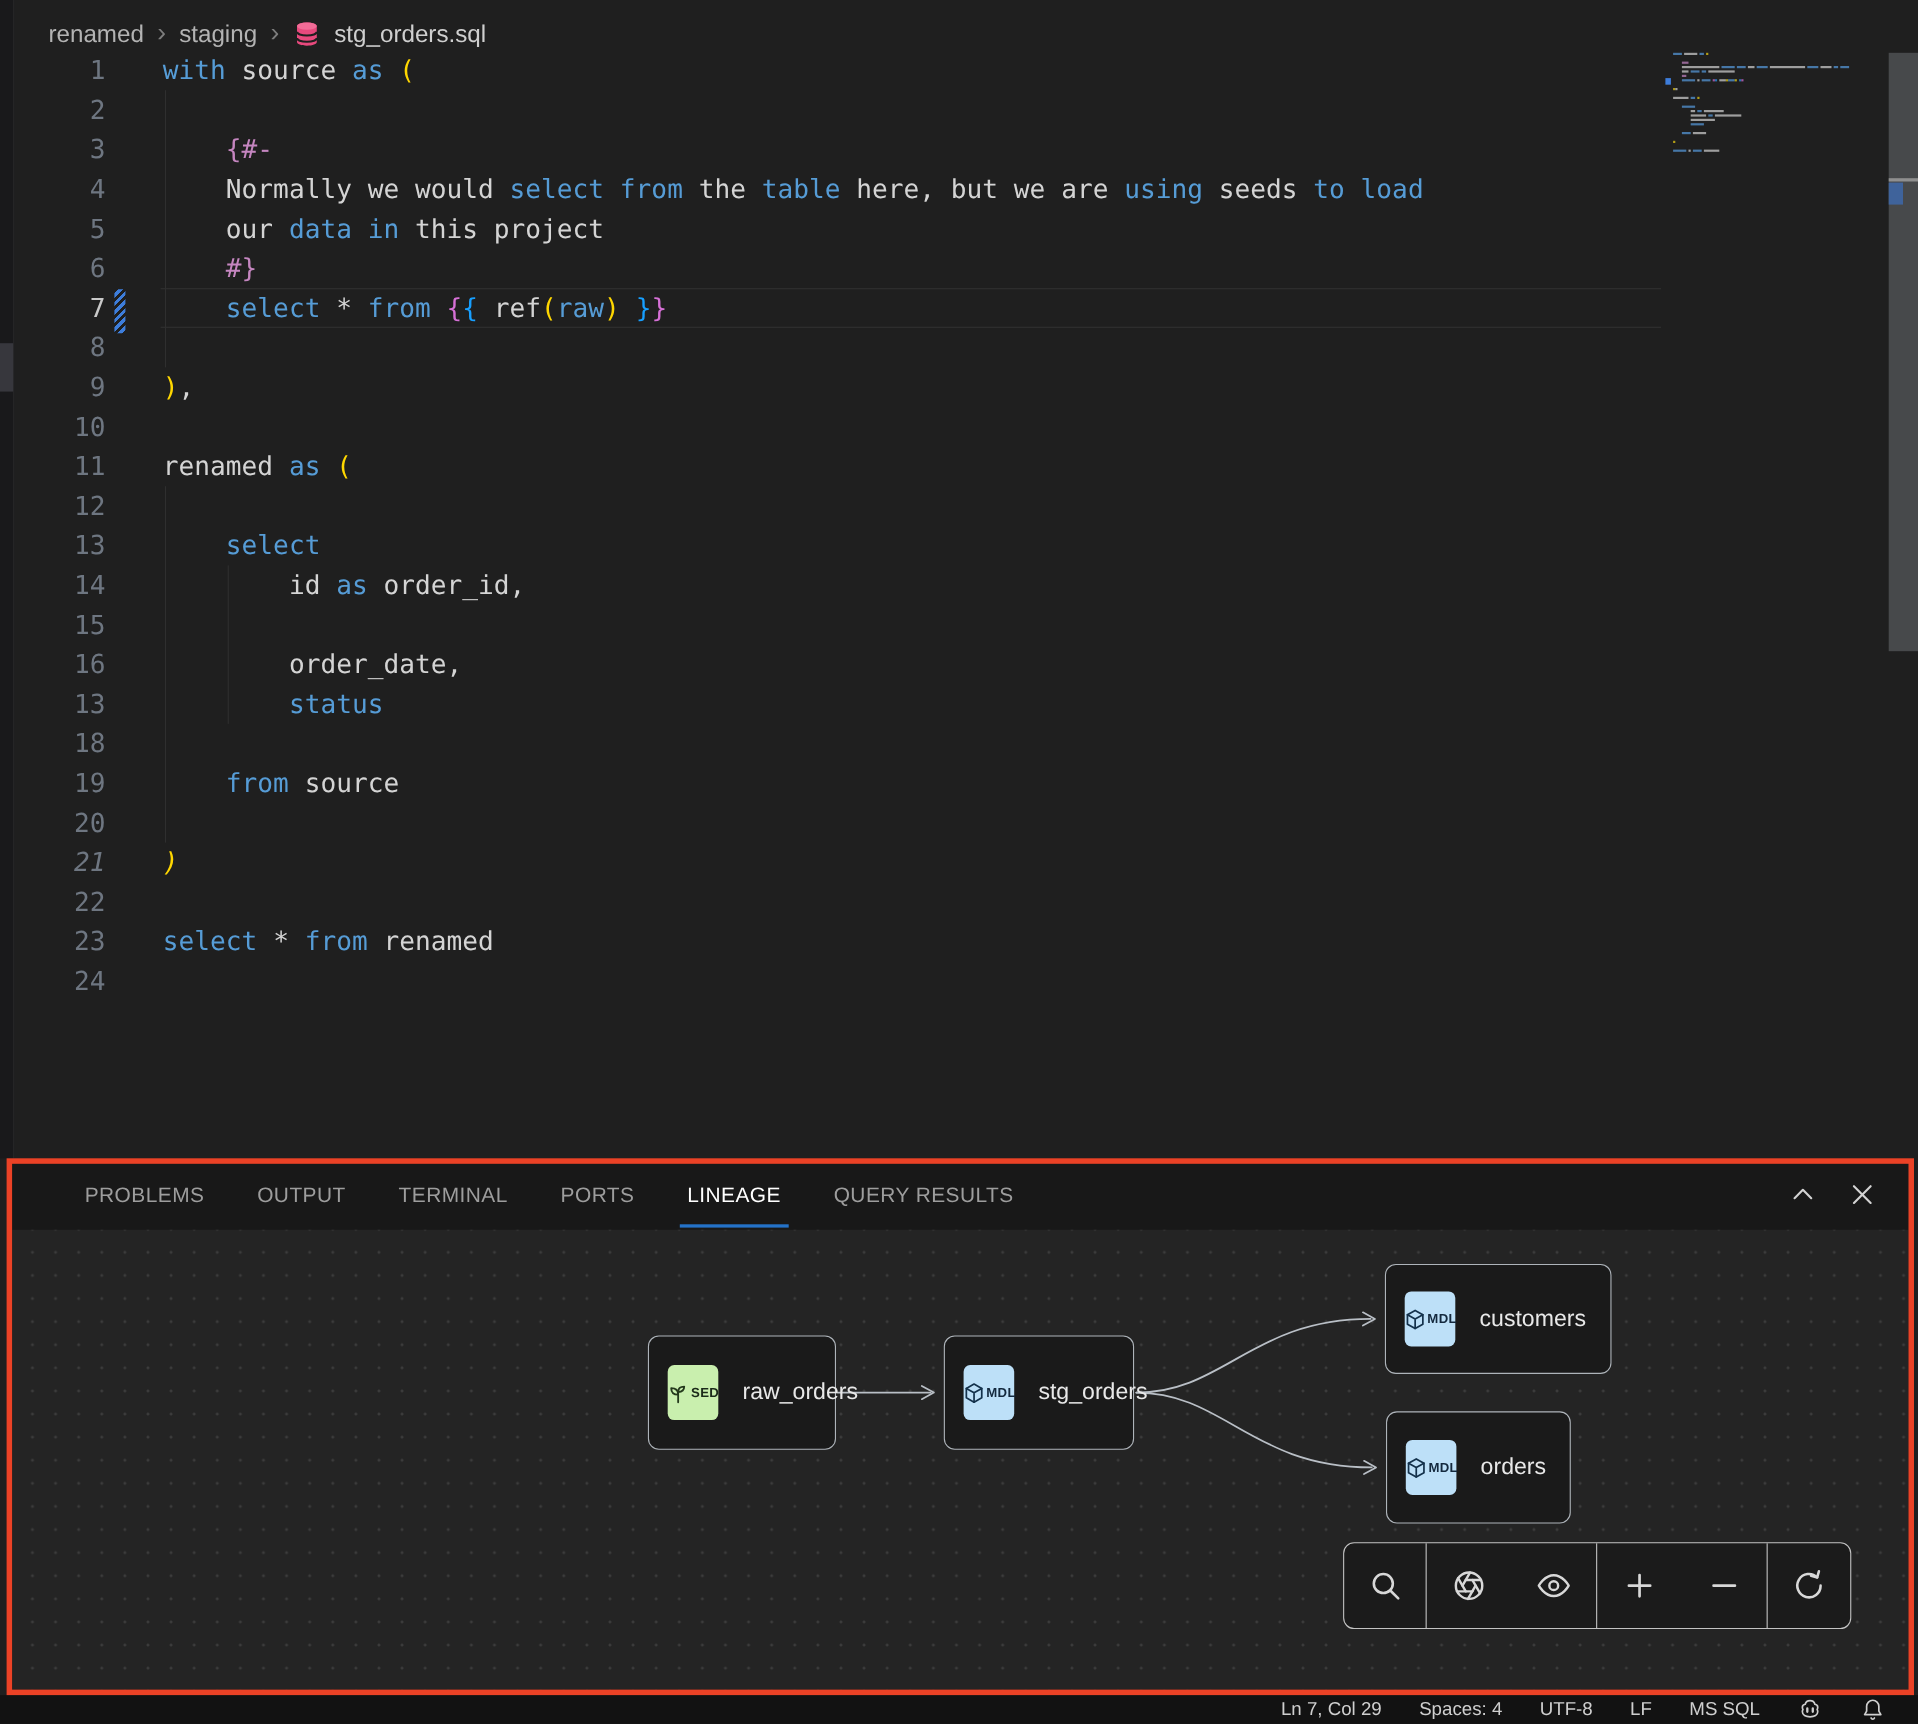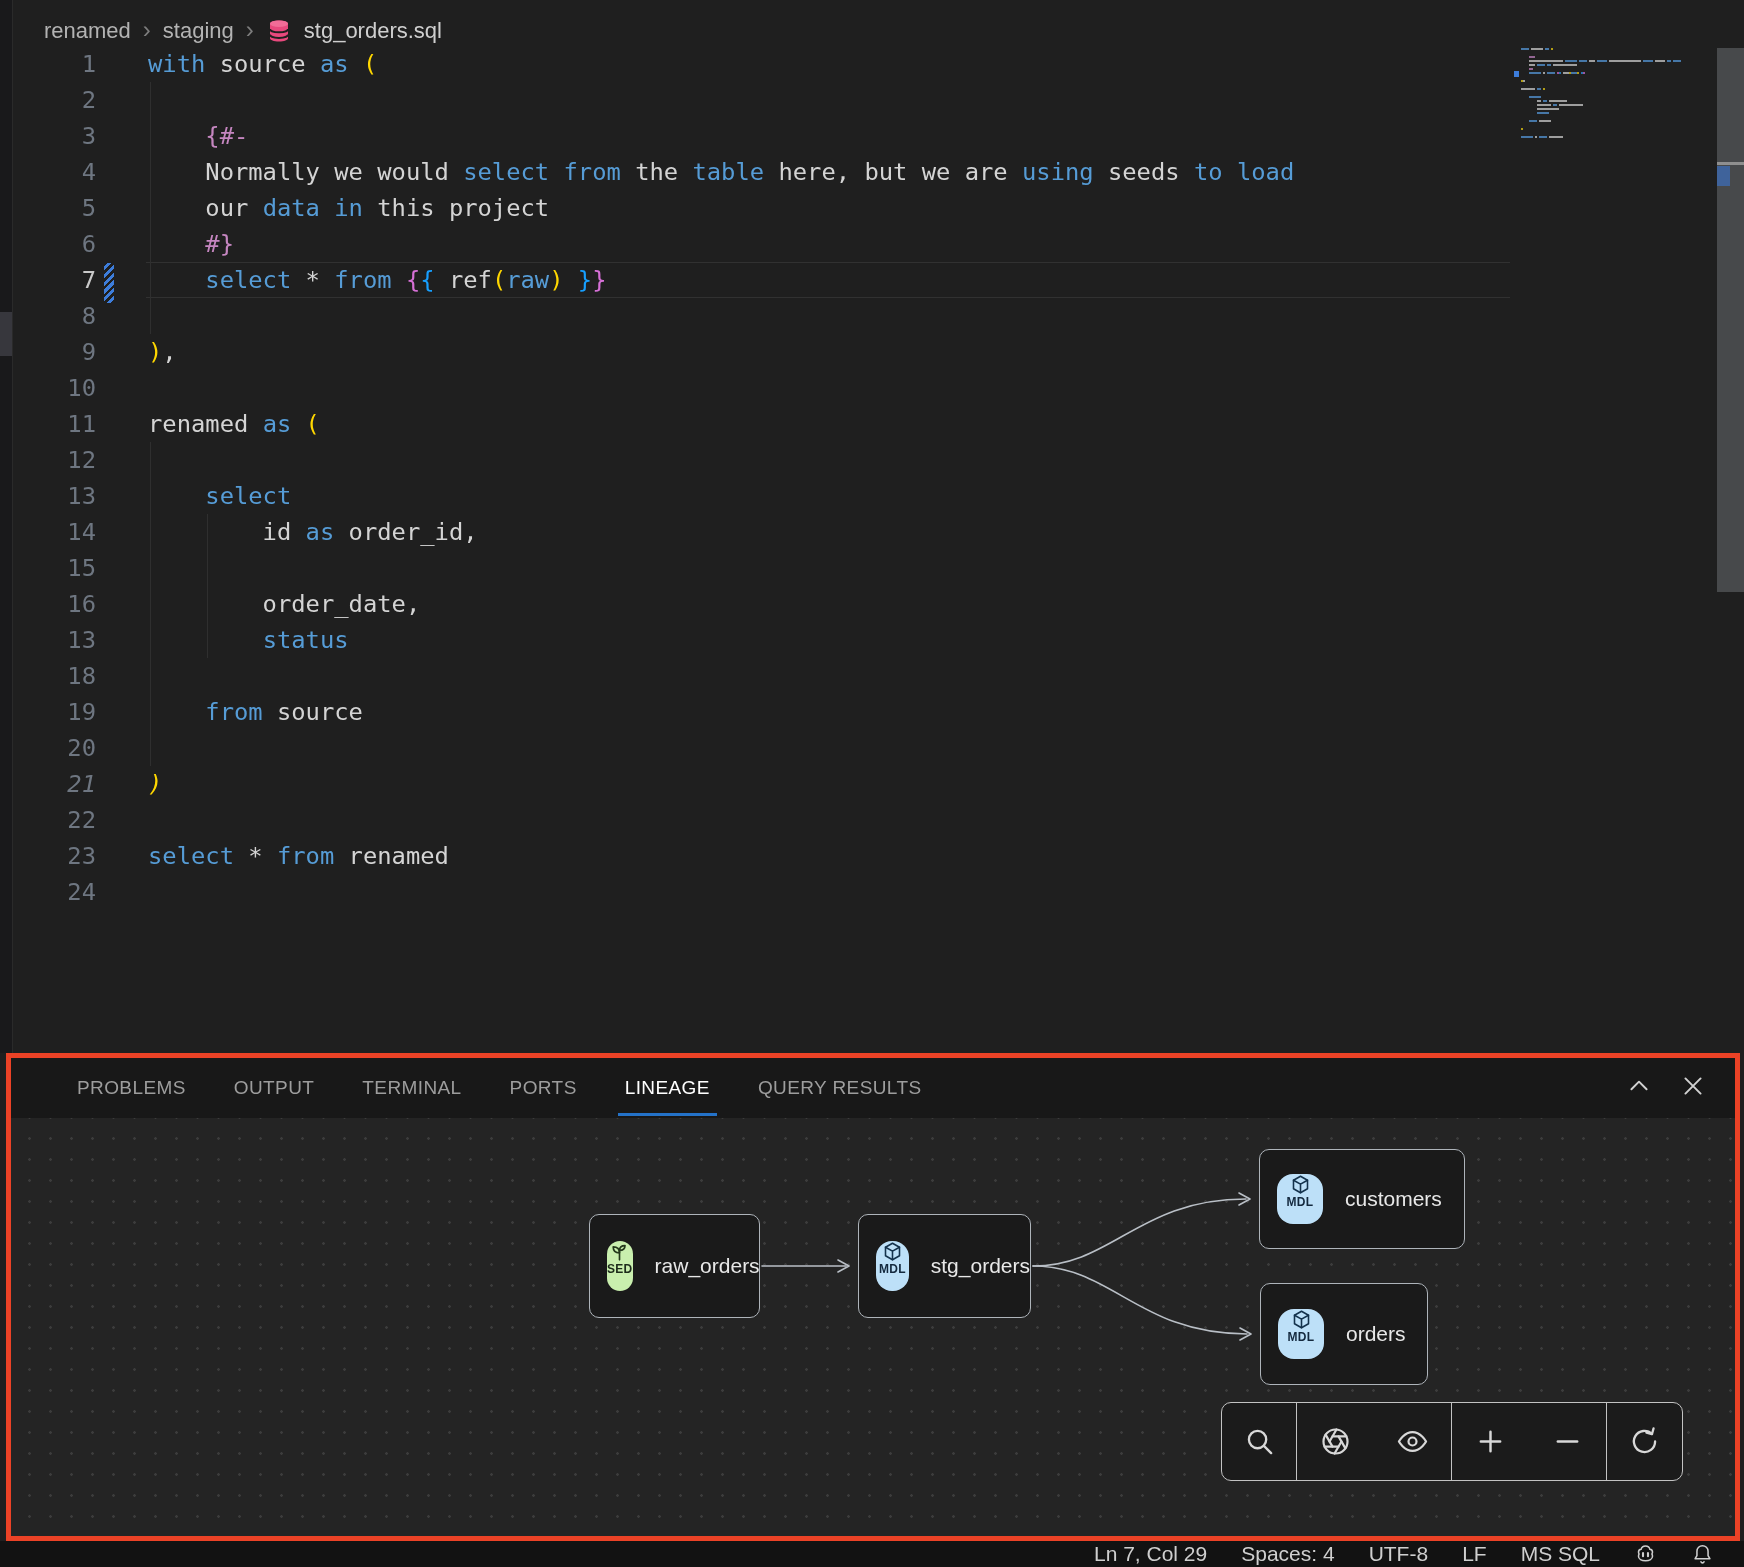--- a/index.html
+++ b/index.html
@@ -55,21 +55,21 @@
   .pc-btn svg{width:26px;height:26px;stroke:#d2d2d2;}
 
   
   .canvas{position:absolute;left:0;top:60px;width:1724px;height:418px;background:#242424;
           background-image:radial-gradient(circle,#3c3c3c 1.2px,transparent 1.5px);
           background-size:21px 21px;background-position:8px 10px;}
   #edge-svg{position:absolute;left:0;top:0;}
   .lnode{position:absolute;background:#1a1a1a;border:1.5px solid #aeb4ba;border-radius:10px;
          display:flex;align-items:center;gap:22px;padding-left:17px;box-sizing:border-box;cursor:pointer;}
   .lnode-label{color:#e8e8e8;font-size:21px;}
-  .lbadge{width:46px;height:50px;border-radius:16px;display:flex;flex-direction:column;align-items:center;justify-content:flex-start;gap:1px;}
+  .lbadge{width:46px;height:50px;border-radius:6px;display:flex;flex-direction:row;align-items:center;justify-content:center;gap:1px;}
   .lbadge.seed{background:#C9EFAE;}
   .lbadge.model{background:#BDE0F8;}
   .lbadge svg{width:21px;height:21px;}
   .lbadge-txt{font-size:12px;font-weight:bold;color:#1c2b1a;letter-spacing:.3px;line-height:12px;}
   .lbadge.model .lbadge-txt{color:#14293e;}
 
   
   .ltoolbar{position:absolute;left:1210px;top:284px;width:462px;height:79px;background:#1b1b1b;
             border:1.5px solid #c3c3c3;border-radius:10px;display:flex;box-sizing:border-box;}
   .tb-cell{display:flex;align-items:center;justify-content:space-around;flex:0 0 auto;height:100%;}
@@ -78,21 +78,21 @@
   .tb-btn{width:44px;height:44px;display:flex;align-items:center;justify-content:center;cursor:pointer;}
   .tb-btn svg{width:31px;height:31px;stroke:#d8d8d8;}
 
   
   .red-rect{position:absolute;left:6px;top:1053px;width:1734px;height:488px;border:5px solid #EB4226;
             box-sizing:border-box;pointer-events:none;z-index:60;}
 
   
   .statusbar{position:absolute;left:0;top:1541px;width:1744px;height:26px;background:#121212;
              display:flex;align-items:center;justify-content:flex-end;gap:34px;padding-right:30px;box-sizing:border-box;}
-  .sb-item{color:#cfcfcf;font-size:21px;cursor:pointer;white-space:nowrap;}
+  .sb-item{color:#cfcfcf;font-size:17px;cursor:pointer;white-space:nowrap;}
   .sb-icon{display:inline-flex;cursor:pointer;}
   .sb-icon svg{width:23px;height:23px;stroke:#cfcfcf;}
 </style>
 </head>
 <body>
 
 <div class="screen">
 
   <div class="leftstrip">
     <div class="thumb"></div>

